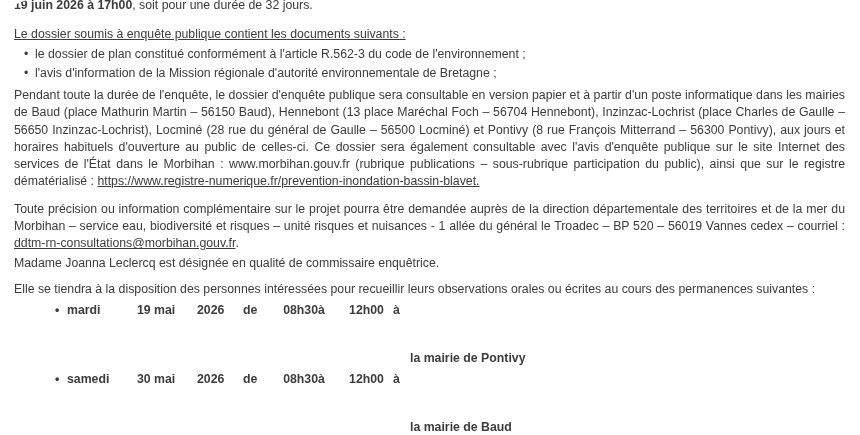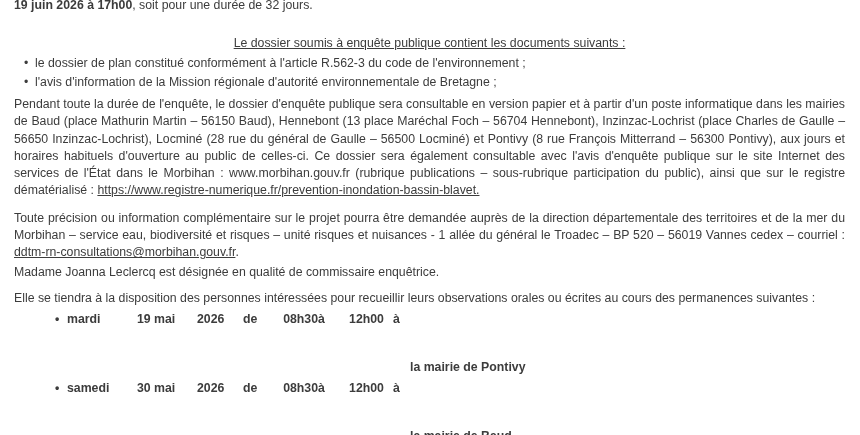--- a/index.html
+++ b/index.html
@@ -8,26 +8,27 @@
   }
   .doc{
     box-sizing:border-box;
     width:860px;height:435px;overflow:hidden;
     padding:0 15px 0 14px;
     font-family:"Liberation Sans","DejaVu Sans",sans-serif;
     font-size:12.3px;
     line-height:17.3px;
     color:#3c3c3c;
     text-align:justify;
+    border-radius:32px;
   }
   p{margin:0;}
   .b{font-weight:bold;}
   .u{text-decoration:underline;}
   .intro{margin-top:-3px;text-align:left;}
-  .heading{margin-top:21px;text-align:center;}
+  .heading{margin-top:12px;text-align:left;}
   ul.docs{
     margin:2px 0 0 0;padding:0;list-style:none;
   }
   ul.docs li{
     position:relative;
     padding-left:21px;
     margin-top:1.8px;
     text-align:justify;
   }
   ul.docs li::before{

